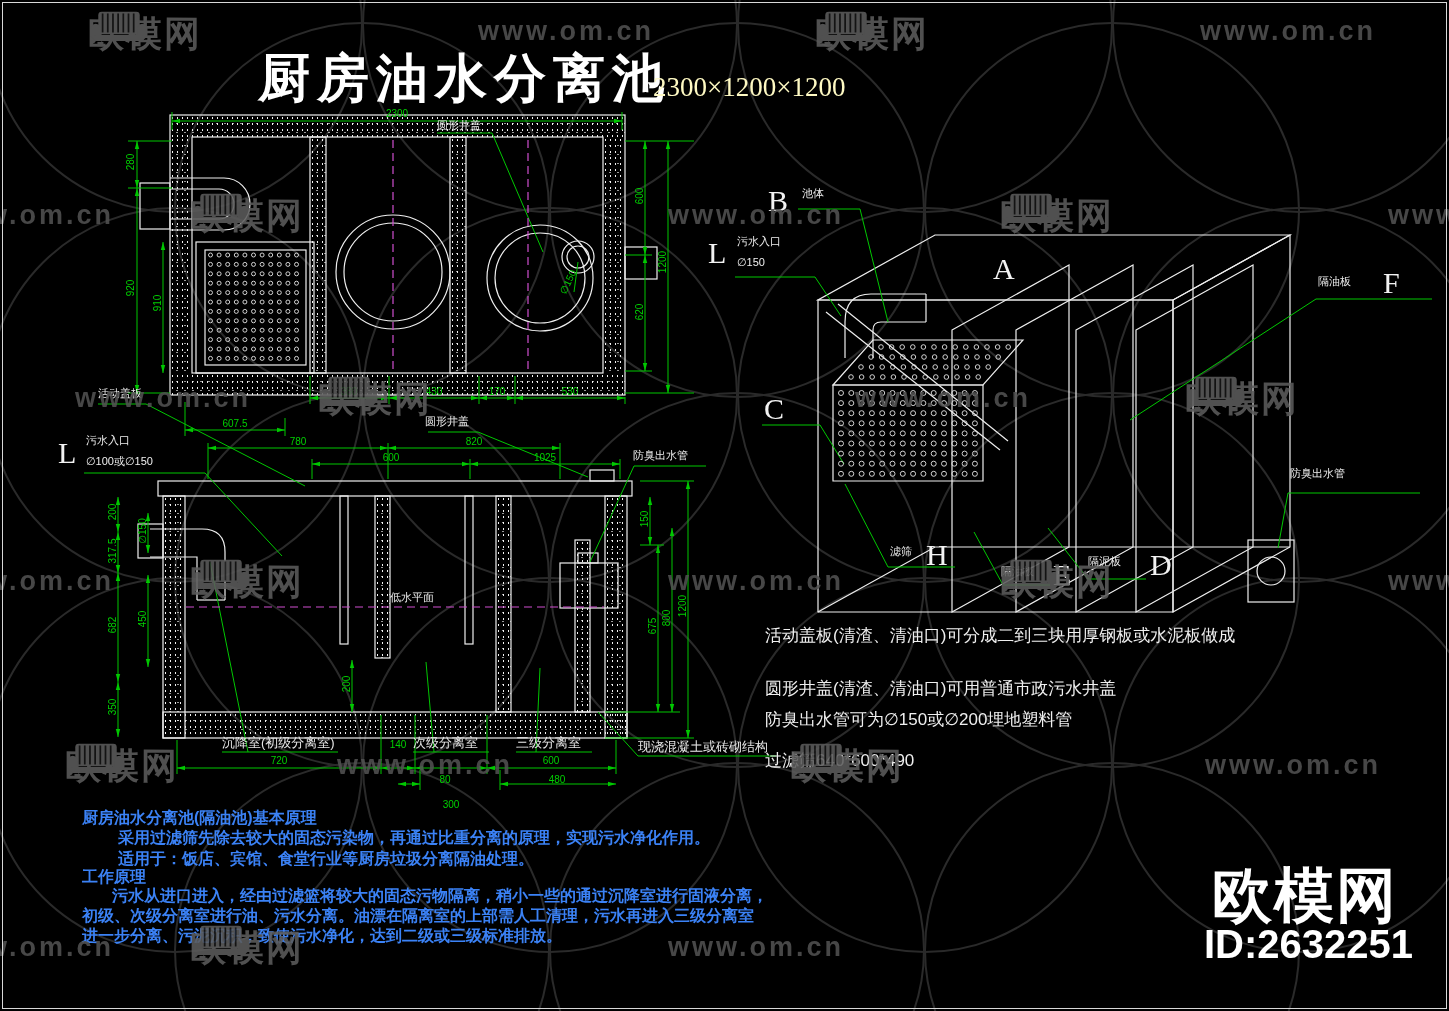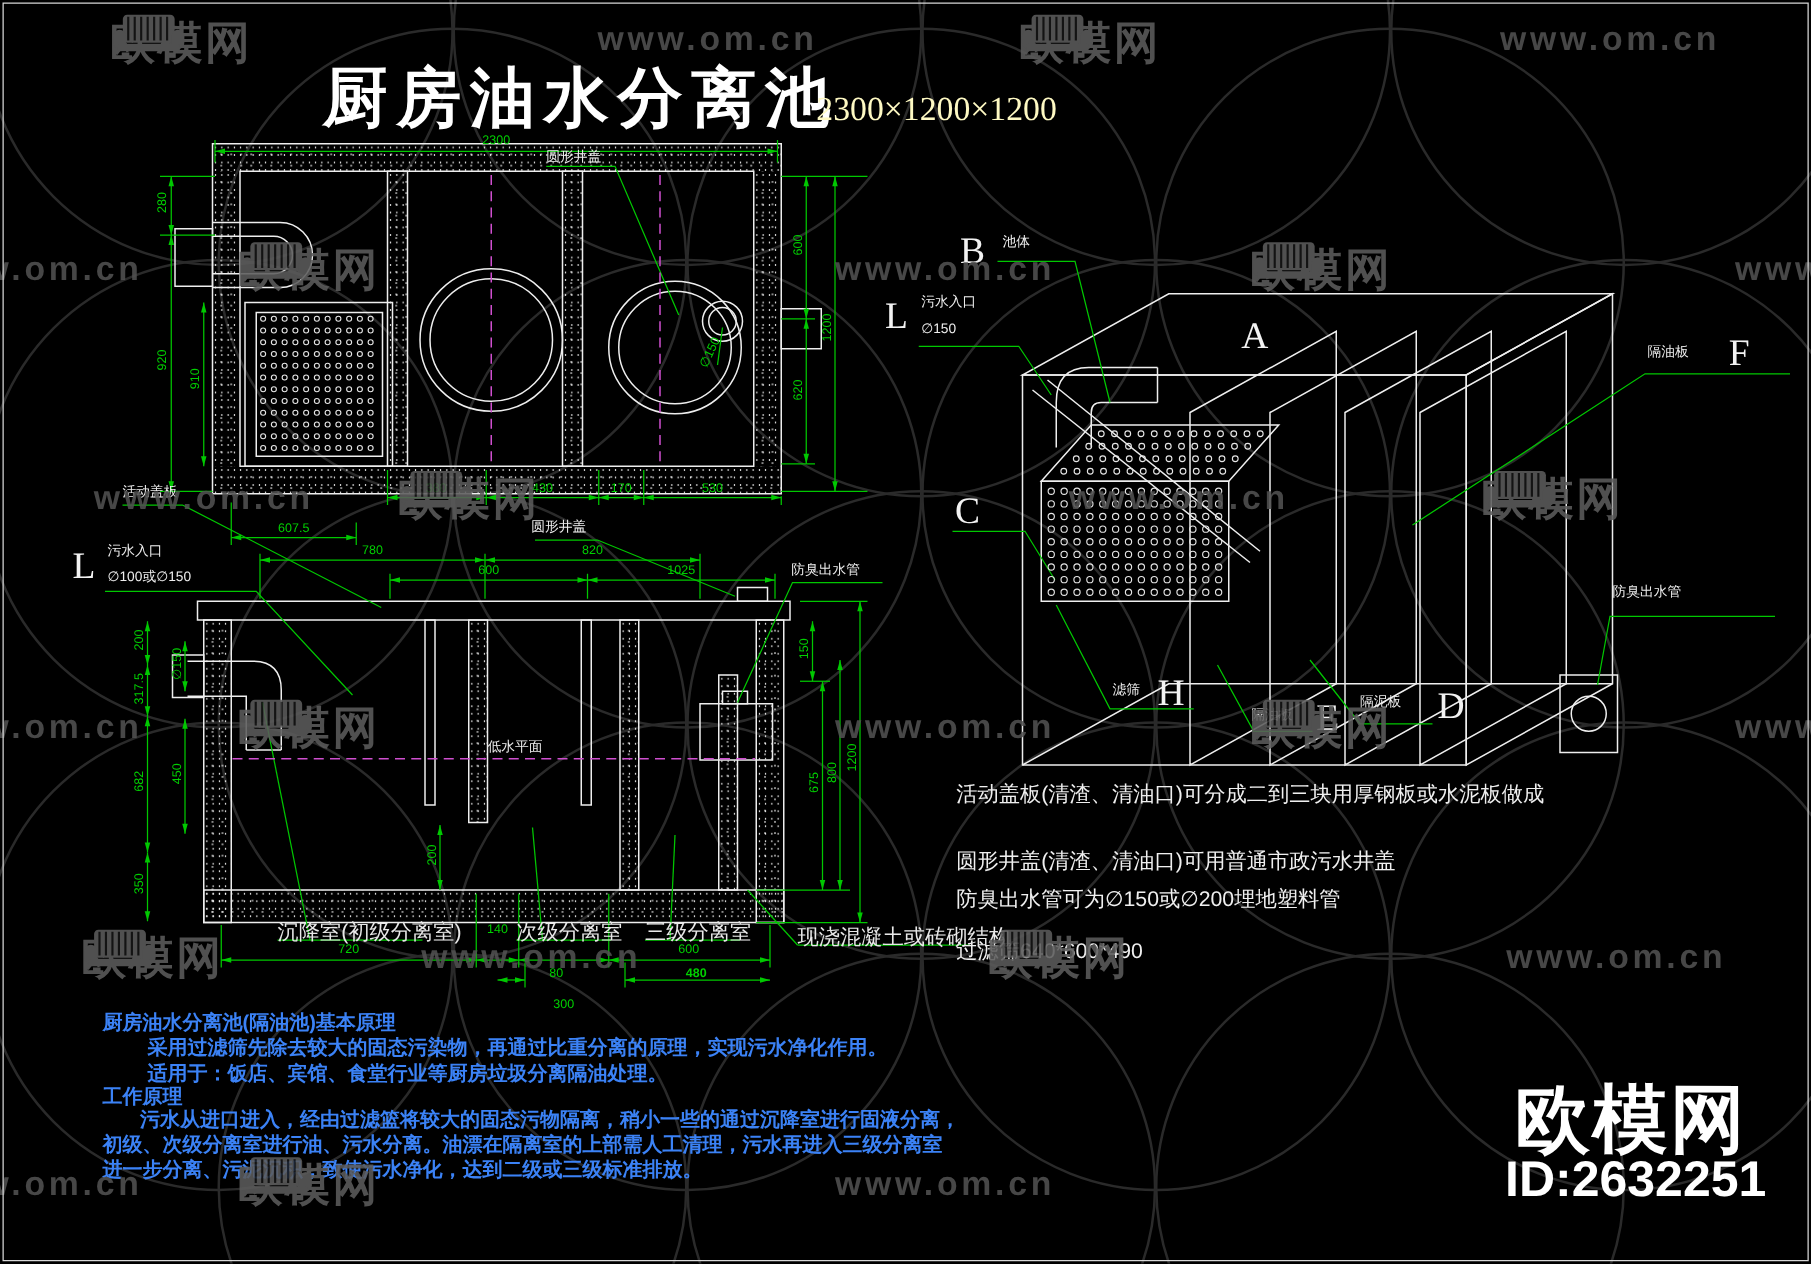--- a/index.html
+++ b/index.html
@@ -9,21 +9,21 @@
   svg{position:absolute;left:0;top:0;}
   #bg{z-index:0;}
   #cad{z-index:2;}
   .stip{position:absolute;z-index:1;
     background-image:
       radial-gradient(rgba(255,255,255,.95) .6px, transparent .8px),
       radial-gradient(rgba(255,255,255,.6) .5px, transparent .7px);
     background-size:5px 6px,8px 9px;background-position:0 0,3px 4px;}
   .txt{position:absolute;z-index:4;white-space:nowrap;}
   .lbl{color:#eeeeee;font-size:11px;}
-  .sm{color:#e8e8e8;font-size:17px;}
+  .sm{color:#e8e8e8;font-size:13px;}
   .big{color:#f2f2f2;font-size:30px;font-family:"Liberation Serif",serif;}
   .dim{color:#00d000;font-size:10px;transform:translate(-50%,-50%);}
   .title-main{position:absolute;left:258px;top:44px;z-index:4;color:#fff;font-size:52px;
     font-weight:bold;font-family:"Liberation Serif",serif;letter-spacing:7px;white-space:nowrap;}
   .title-size{position:absolute;left:653px;top:72px;z-index:4;color:#fef9c3;font-size:27px;
     font-family:"Liberation Serif",serif;white-space:nowrap;}
   .note{color:#efefef;font-size:17px;}
   .pr{color:#3b82f6;font-size:16px;font-weight:bold;}
   .wm{position:absolute;z-index:5;display:flex;align-items:center;gap:6px;opacity:.88;pointer-events:none;}
   .wm-brand{color:#5c5c5c;font-size:36px;font-weight:bold;letter-spacing:2px;}
@@ -656,21 +656,21 @@
     <span class="txt dim" style="left: 346px; top: 684px; transform: translate(-50%, -50%) rotate(-90deg);">200</span>
     <span class="txt dim" style="left: 644px; top: 519px; transform: translate(-50%, -50%) rotate(-90deg);">150</span>
     <span class="txt dim" style="left: 652px; top: 626px; transform: translate(-50%, -50%) rotate(-90deg);">675</span>
     <span class="txt dim" style="left: 666px; top: 618px; transform: translate(-50%, -50%) rotate(-90deg);">800</span>
     <span class="txt dim" style="left: 682px; top: 606px; transform: translate(-50%, -50%) rotate(-90deg);">1200</span>
     <span class="txt dim" style="left: 279px; top: 760px; transform: translate(-50%, -50%) rotate(0deg);">720</span>
     <span class="txt dim" style="left: 398px; top: 744px; transform: translate(-50%, -50%) rotate(0deg);">140</span>
     <span class="txt dim" style="left: 451px; top: 804px; transform: translate(-50%, -50%) rotate(0deg);">300</span>
     <span class="txt dim" style="left: 551px; top: 760px; transform: translate(-50%, -50%) rotate(0deg);">600</span>
     <span class="txt dim" style="left: 409px; top: 779px; transform: translate(-50%, -50%) rotate(0deg); margin-left: 36px;">80</span>
-    <span class="txt dim" style="left: 557px; top: 779px; transform: translate(-50%, -50%) rotate(0deg); font-weight: bold;">480</span>
+    <span class="txt dim" style="left: 557px; top: 779px; transform: translate(-50%, -50%) rotate(0deg);">480</span>
     <span class="txt note" style="left: 765px; top: 624px;">活动盖板(清渣、清油口)可分成二到三块用厚钢板或水泥板做成</span>
     <span class="txt note" style="left: 765px; top: 677px;">圆形井盖(清渣、清油口)可用普通市政污水井盖</span>
     <span class="txt note" style="left: 765px; top: 708px;">防臭出水管可为∅150或∅200埋地塑料管</span>
     <span class="txt note" style="left: 765px; top: 749px;">过滤筛640*600*490</span>
     <span class="txt pr" style="left: 82px; top: 808px;">厨房油水分离池(隔油池)基本原理</span>
     <span class="txt pr" style="left: 118px; top: 828px;">采用过滤筛先除去较大的固态污染物，再通过比重分离的原理，实现污水净化作用。</span>
     <span class="txt pr" style="left: 118px; top: 849px;">适用于：饭店、宾馆、食堂行业等厨房垃圾分离隔油处理。</span>
     <span class="txt pr" style="left: 82px; top: 867px;">工作原理</span>
     <span class="txt pr" style="left: 112px; top: 886px;">污水从进口进入，经由过滤篮将较大的固态污物隔离，稍小一些的通过沉降室进行固液分离，</span>
     <span class="txt pr" style="left: 82px; top: 906px;">初级、次级分离室进行油、污水分离。油漂在隔离室的上部需人工清理，污水再进入三级分离室</span>

